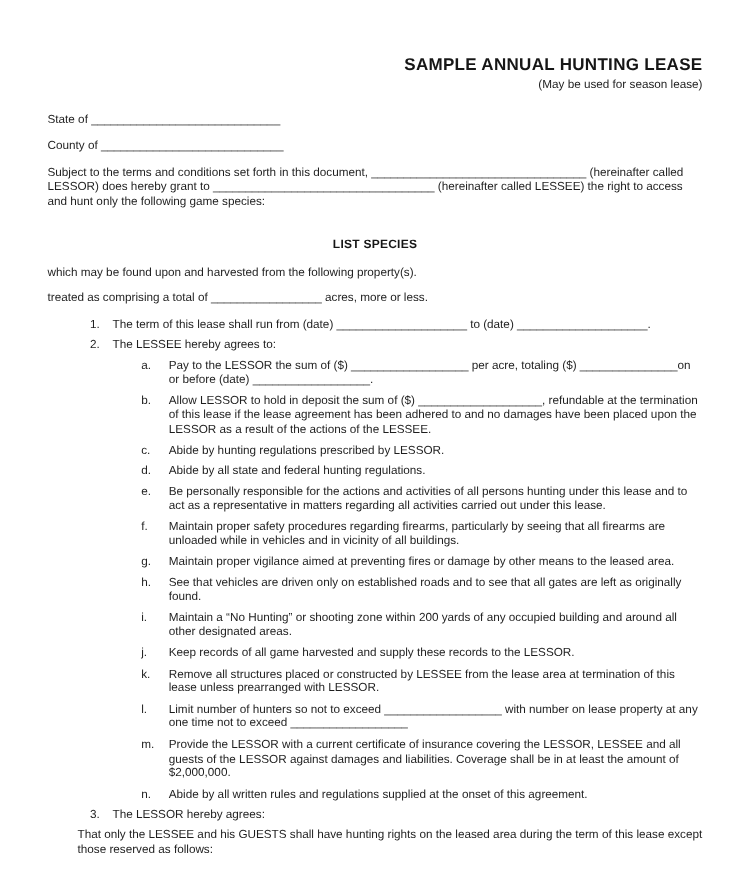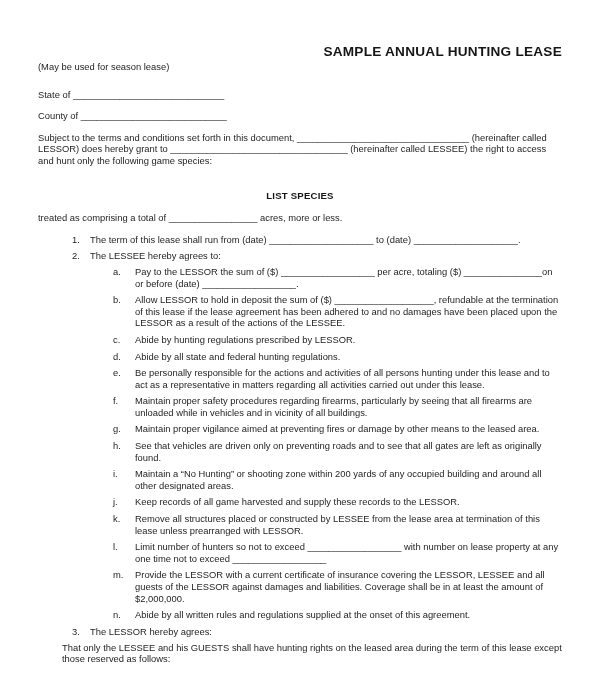--- a/index.html
+++ b/index.html
@@ -6,21 +6,21 @@
   body{
     width:600px;height:700px;background:#ffffff;overflow:hidden;
     font-family:"Liberation Sans", sans-serif;
     font-size:9.4px;line-height:11.6px;color:#1e1e1e;
   }
   .page{padding:44px 38px 0 38px;box-sizing:border-box;}
   .title{
     text-align:right;font-weight:bold;font-size:13.6px;line-height:15px;
     letter-spacing:.25px;margin:0 0 2px 0;color:#161616;
   }
-  .subtitle{text-align:left;margin:0 0 16px 0;}
+  .subtitle{text-align:right;margin:0 0 16px 0;}
   .fline{margin:0 0 10px 0;}
   .para{margin:0 0 8px 0;}
   .heading{
     text-align:center;font-weight:bold;font-size:9.6px;letter-spacing:.2px;
     margin:23px 0 11px 0;color:#161616;
   }
   .nitem{display:flex;margin:0 0 4.5px 34px;}
   .nmark{width:18px;flex:0 0 18px;}
   .ntext{flex:1;}
   .litem{display:flex;margin:0 0 5px 75px;}
@@ -37,20 +37,21 @@
   <h1 class="title">SAMPLE ANNUAL HUNTING LEASE</h1>
   <div class="subtitle">(May be used for season lease)</div>
 
   <p class="fline">State of _____________________________</p>
   <p class="fline">County of ____________________________</p>
 
   <p class="para">Subject to the terms and conditions set forth in this document, _________________________________ (hereinafter called LESSOR) does hereby grant to __________________________________ (hereinafter called LESSEE) the right to access and hunt only the following game species:</p>
 
   <h2 class="heading">LIST SPECIES</h2>
 
+  <p class="para">which may be found upon and harvested from the following property(s).</p>
 
 
   <p class="para" style="margin-bottom:10px;">treated as comprising a total of _________________ acres, more or less.</p>
 
   <div class="nitem">
     <span class="nmark">1.</span>
     <span class="ntext">The term of this lease shall run from (date) ____________________ to (date) ____________________.</span>
   </div>
 
   <div class="nitem">
@@ -82,21 +83,21 @@
     <div class="litem">
       <span class="lmark">f.</span>
       <span class="ltext">Maintain proper safety procedures regarding firearms, particularly by seeing that all firearms are unloaded while in vehicles and in vicinity of all buildings.</span>
     </div>
     <div class="litem">
       <span class="lmark">g.</span>
       <span class="ltext">Maintain proper vigilance aimed at preventing fires or damage by other means to the leased area.</span>
     </div>
     <div class="litem">
       <span class="lmark">h.</span>
-      <span class="ltext">See that vehicles are driven only on preventing roads and to see that all gates are left as originally found.</span>
+      <span class="ltext">See that vehicles are driven only on established roads and to see that all gates are left as originally found.</span>
     </div>
     <div class="litem">
       <span class="lmark">i.</span>
       <span class="ltext">Maintain a “No Hunting” or shooting zone within 200 yards of any occupied building and around all other designated areas.</span>
     </div>
     <div class="litem">
       <span class="lmark">j.</span>
       <span class="ltext">Keep records of all game harvested and supply these records to the LESSOR.</span>
     </div>
     <div class="litem">

